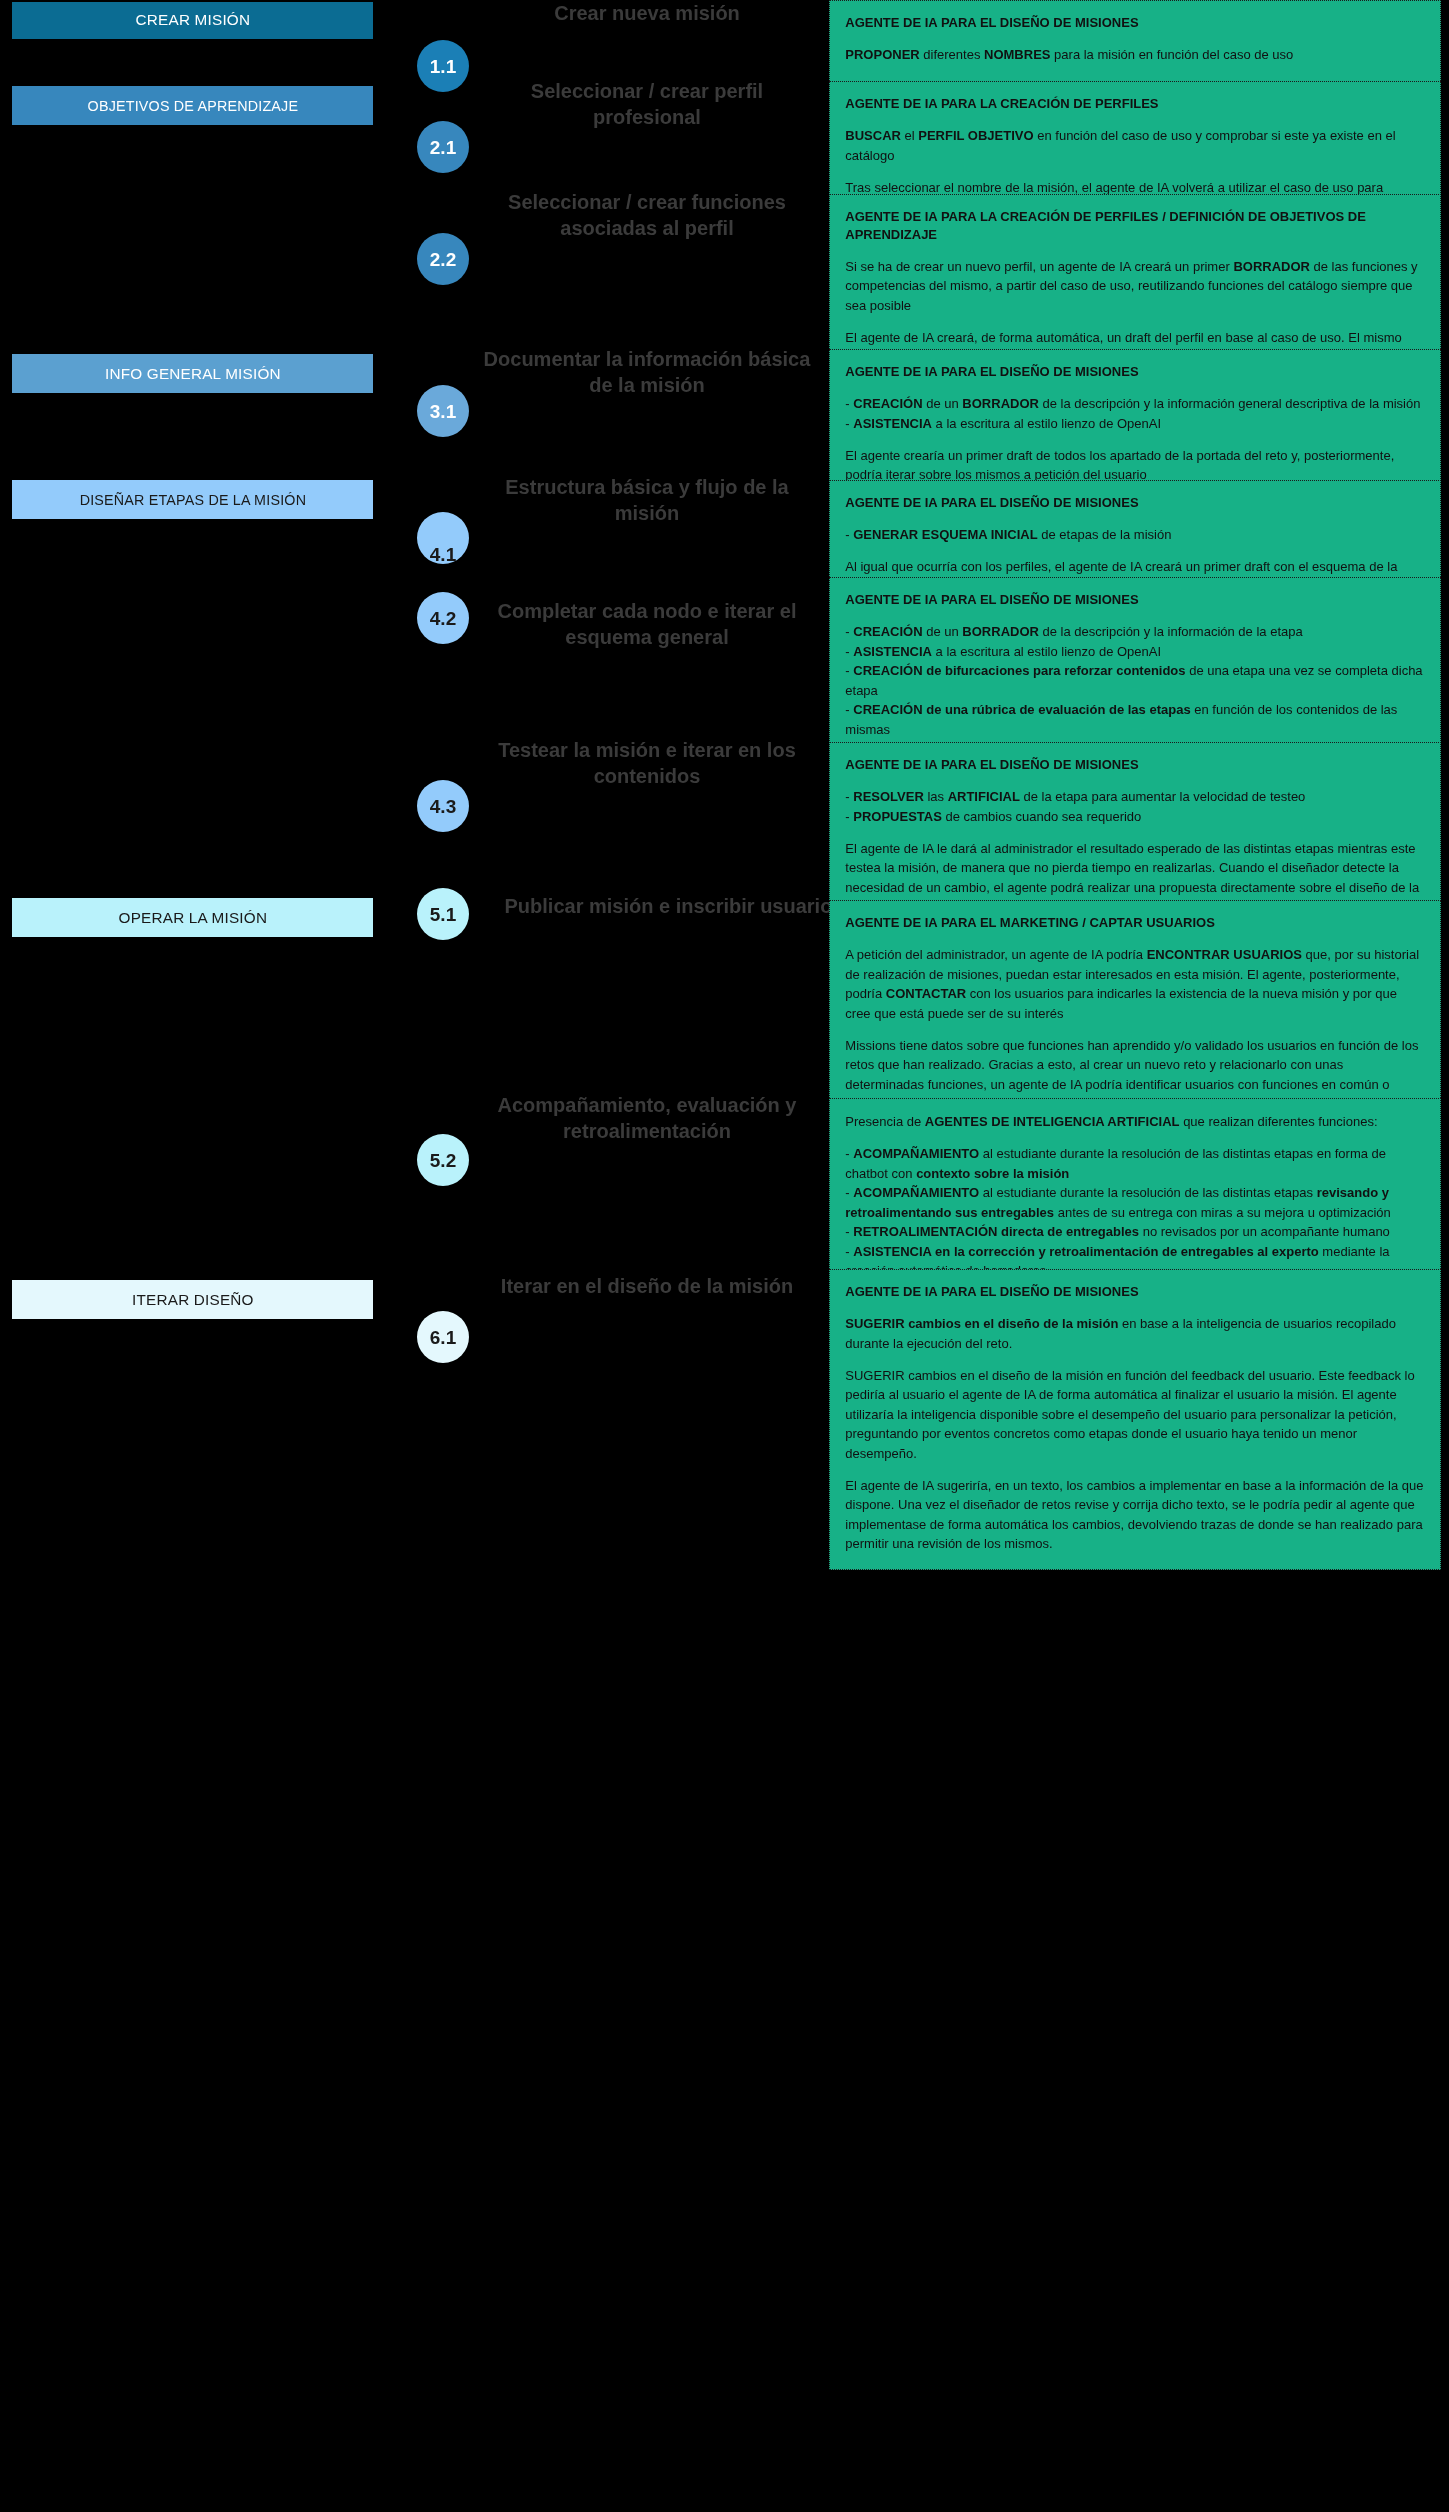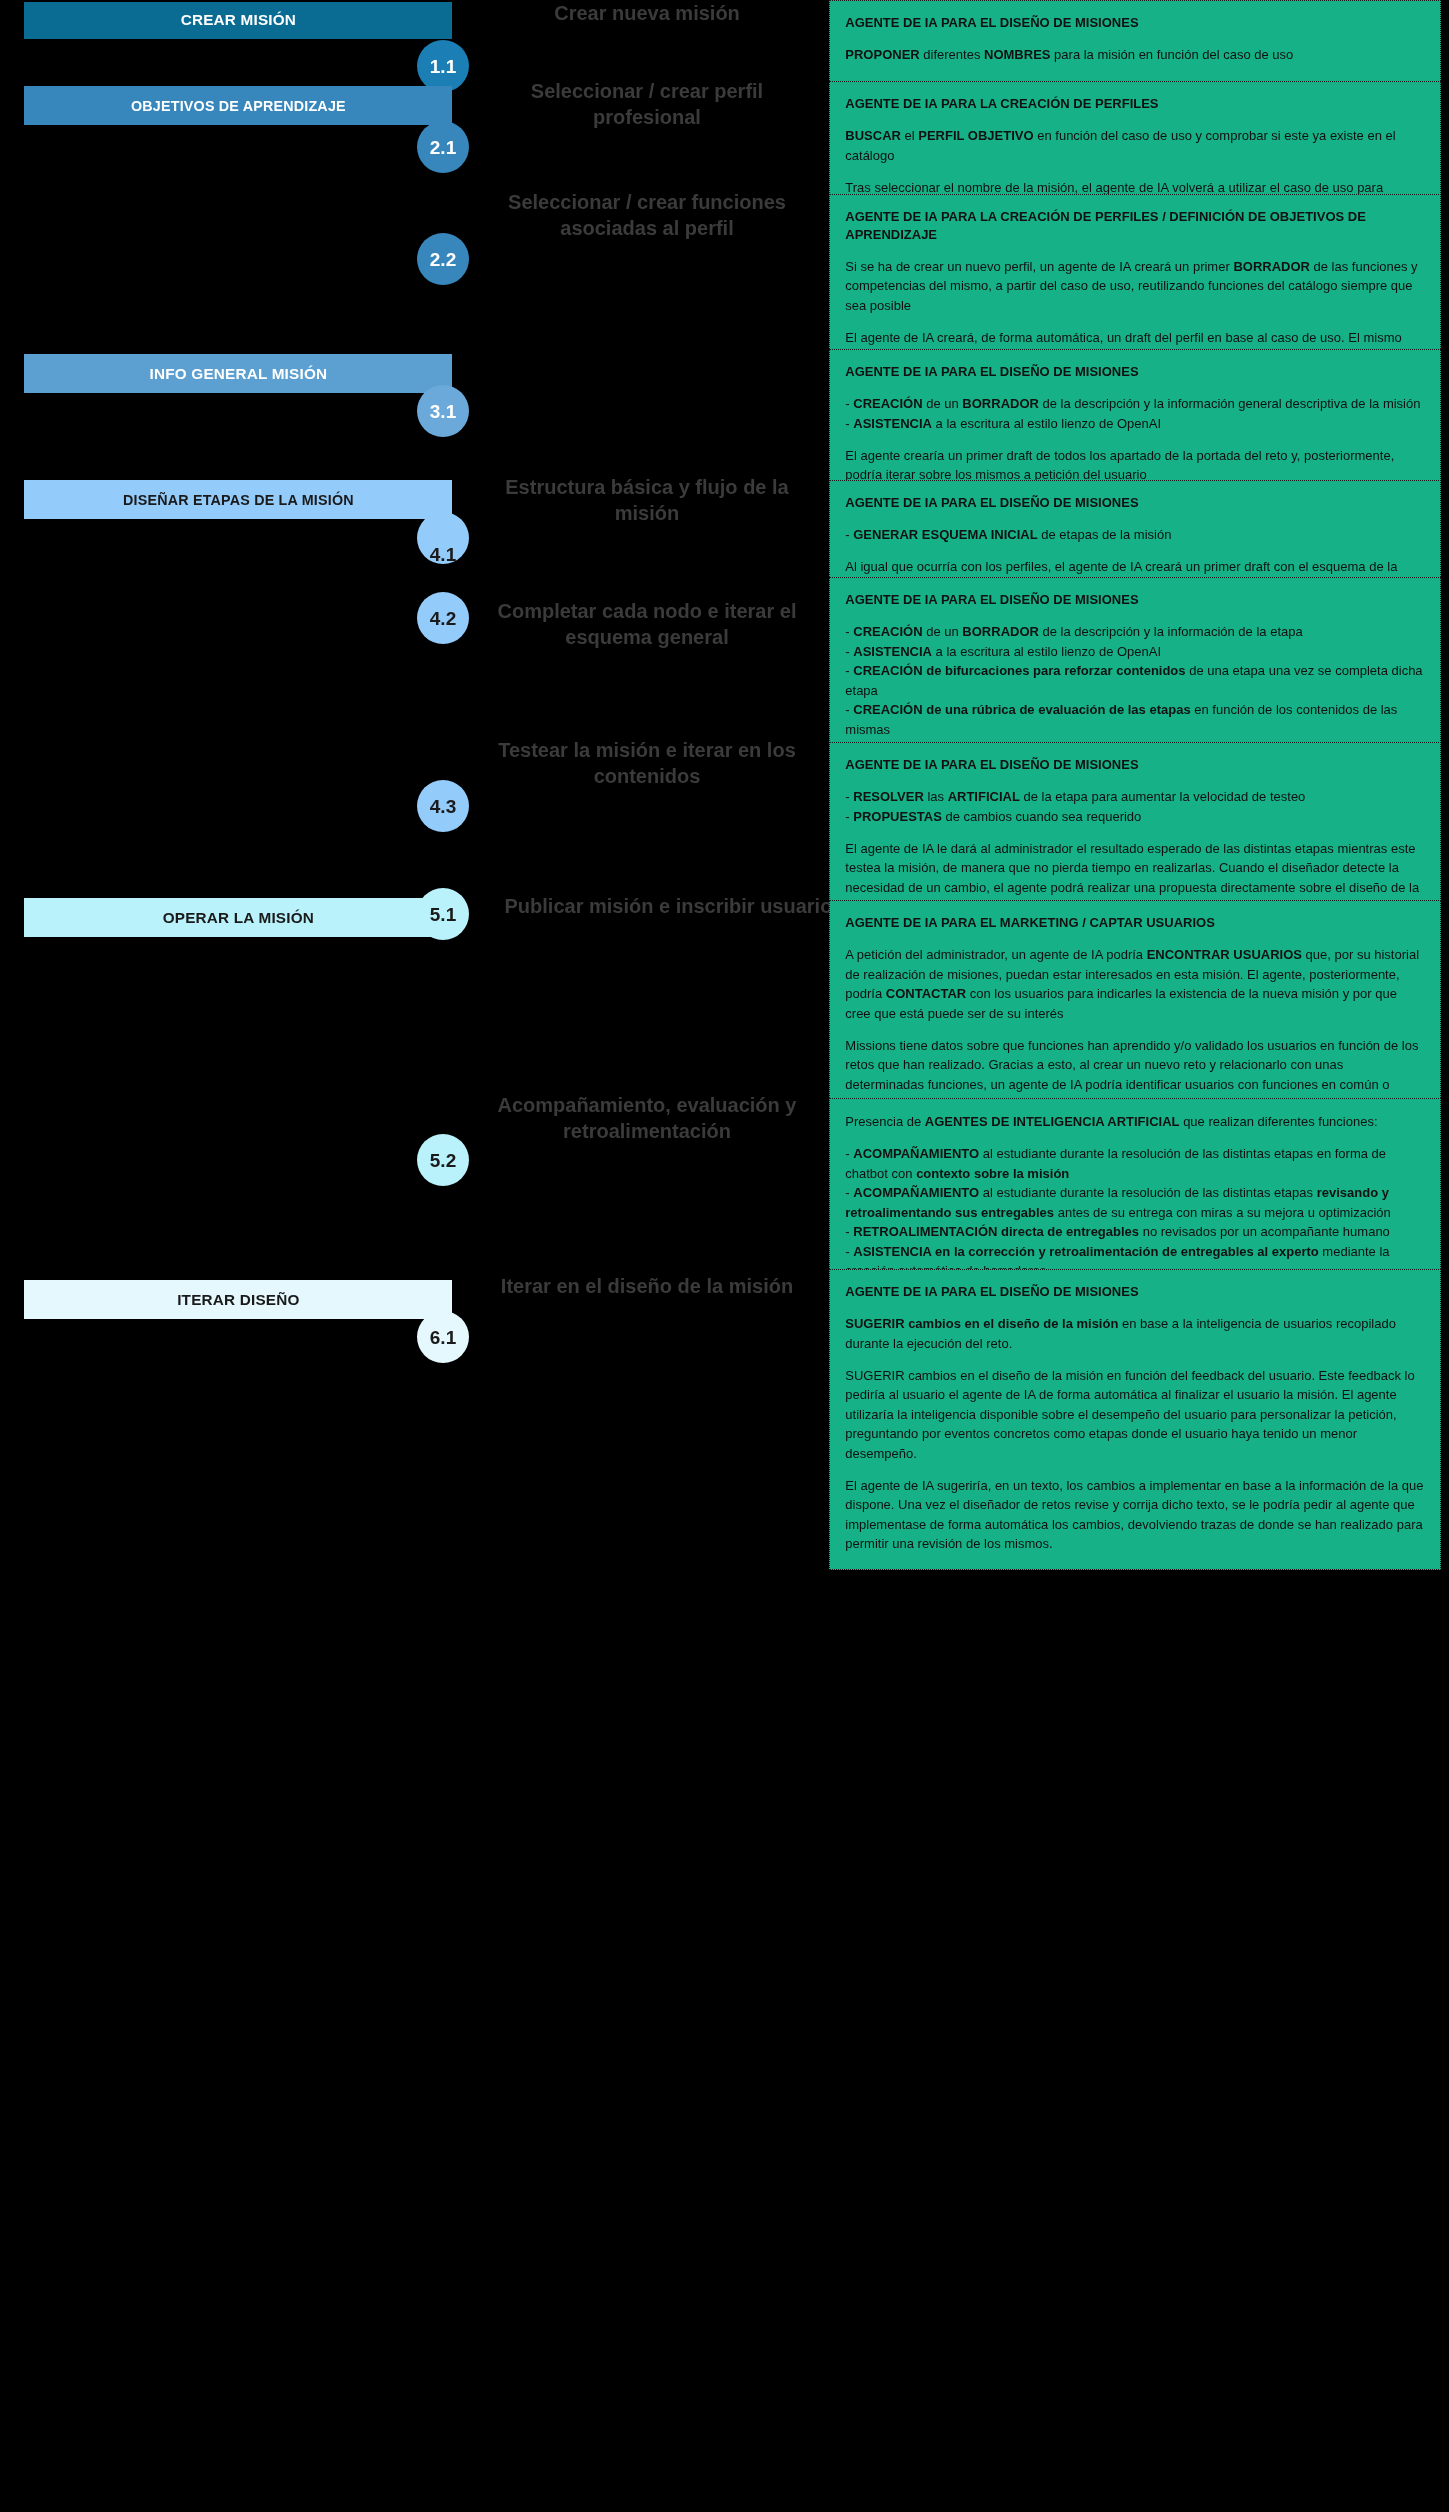--- a/index.html
+++ b/index.html
@@ -19,30 +19,29 @@
   #board {
     position: absolute;
     inset: 0;
     background: #000000;
   }
 
   
   .phase-chip {
     position: absolute;
     left: 12.4px;
-    width: 428px;
+    width: 361px;
     display: flex;
     align-items: center;
     justify-content: center;
     text-align: center;
-    font-weight: bold;
+    font-weight: normal;
     letter-spacing: 0.2px;
     box-sizing: border-box;
     padding: 3.8px 7.6px;
-    margin-left: 12px;
   }
 
   
   .step-bubble {
     position: absolute;
     left: 417px;
     width: 52px;
     height: 52px;
     border-radius: 50%;
     display: flex;
@@ -127,20 +126,21 @@
       <div class="card-heading">AGENTE DE IA PARA LA CREACIÓN DE PERFILES / DEFINICIÓN DE OBJETIVOS DE APRENDIZAJE</div>
       <p><span>Si se ha de crear un nuevo perfil, un agente de IA creará un primer </span><b>BORRADOR</b><span> de las funciones y competencias del mismo, a partir del caso de uso, reutilizando funciones del catálogo siempre que sea posible</span></p>
       <p><span>El agente de IA creará, de forma automática, un draft del perfil en base al caso de uso. El mismo agente de IA podrá iterar sobre el perfil una vez se haya diseñado la misión adaptándolo si fuera necesario</span></p>
     </div>
     <div class="phase-chip" style="top: 354px; height: 39px; background: rgb(91, 160, 208); color: rgb(255, 255, 255); font-size: 15.3px;">
       <span>INFO GENERAL MISIÓN</span>
     </div>
     <div class="step-bubble" style="top: 345px; background: rgb(106, 169, 218); color: rgb(255, 255, 255);">
       <span>3.1</span>
     </div>
+    <div class="step-title" style="top: 346px; color: rgb(59, 59, 59);">Documentar la información básica de la misión</div>
     <div class="detail-card" style="top: 349px; min-height: 115px; background: rgb(23, 177, 135); border-color: rgb(26, 26, 26);">
       <div class="card-heading">AGENTE DE IA PARA EL DISEÑO DE MISIONES</div>
       <p><span>- </span><b>CREACIÓN</b><span> de un </span><b>BORRADOR</b><span> de la descripción y la información general descriptiva de la misión</span><br><span>- </span><b>ASISTENCIA</b><span> a la escritura al estilo lienzo de OpenAI</span></p>
       <p><span>El agente crearía un primer draft de todos los apartado de la portada del reto y, posteriormente, podría iterar sobre los mismos a petición del usuario</span></p>
     </div>
     <div class="phase-chip" style="top: 480px; height: 39px; background: rgb(147, 203, 251); color: rgb(26, 26, 26); font-size: 14.3px;">
       <span>DISEÑAR ETAPAS DE LA MISIÓN</span>
     </div>
     <div class="step-bubble" style="top: 472px; background: rgb(147, 203, 251); color: rgb(26, 26, 26); align-items: flex-end;">
       <span>4.1</span>

